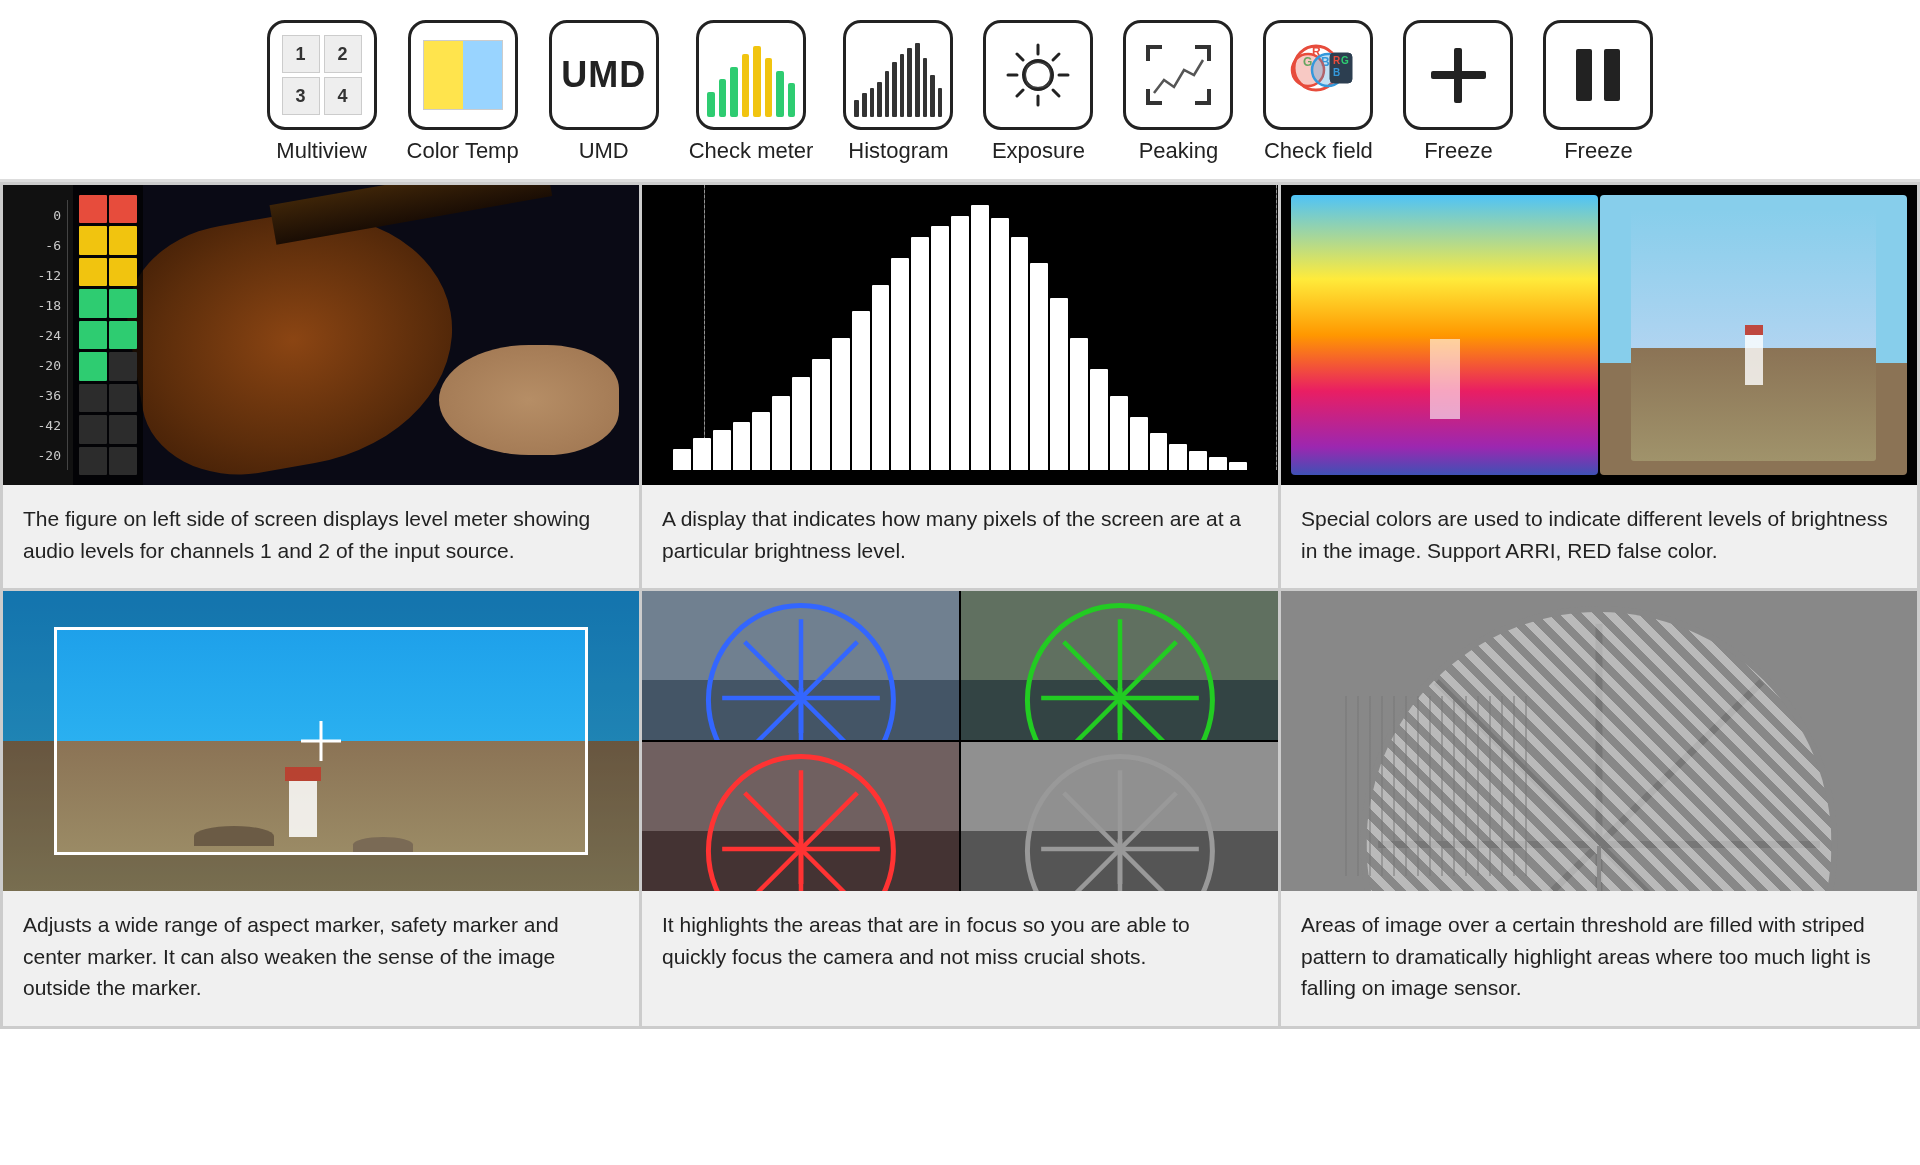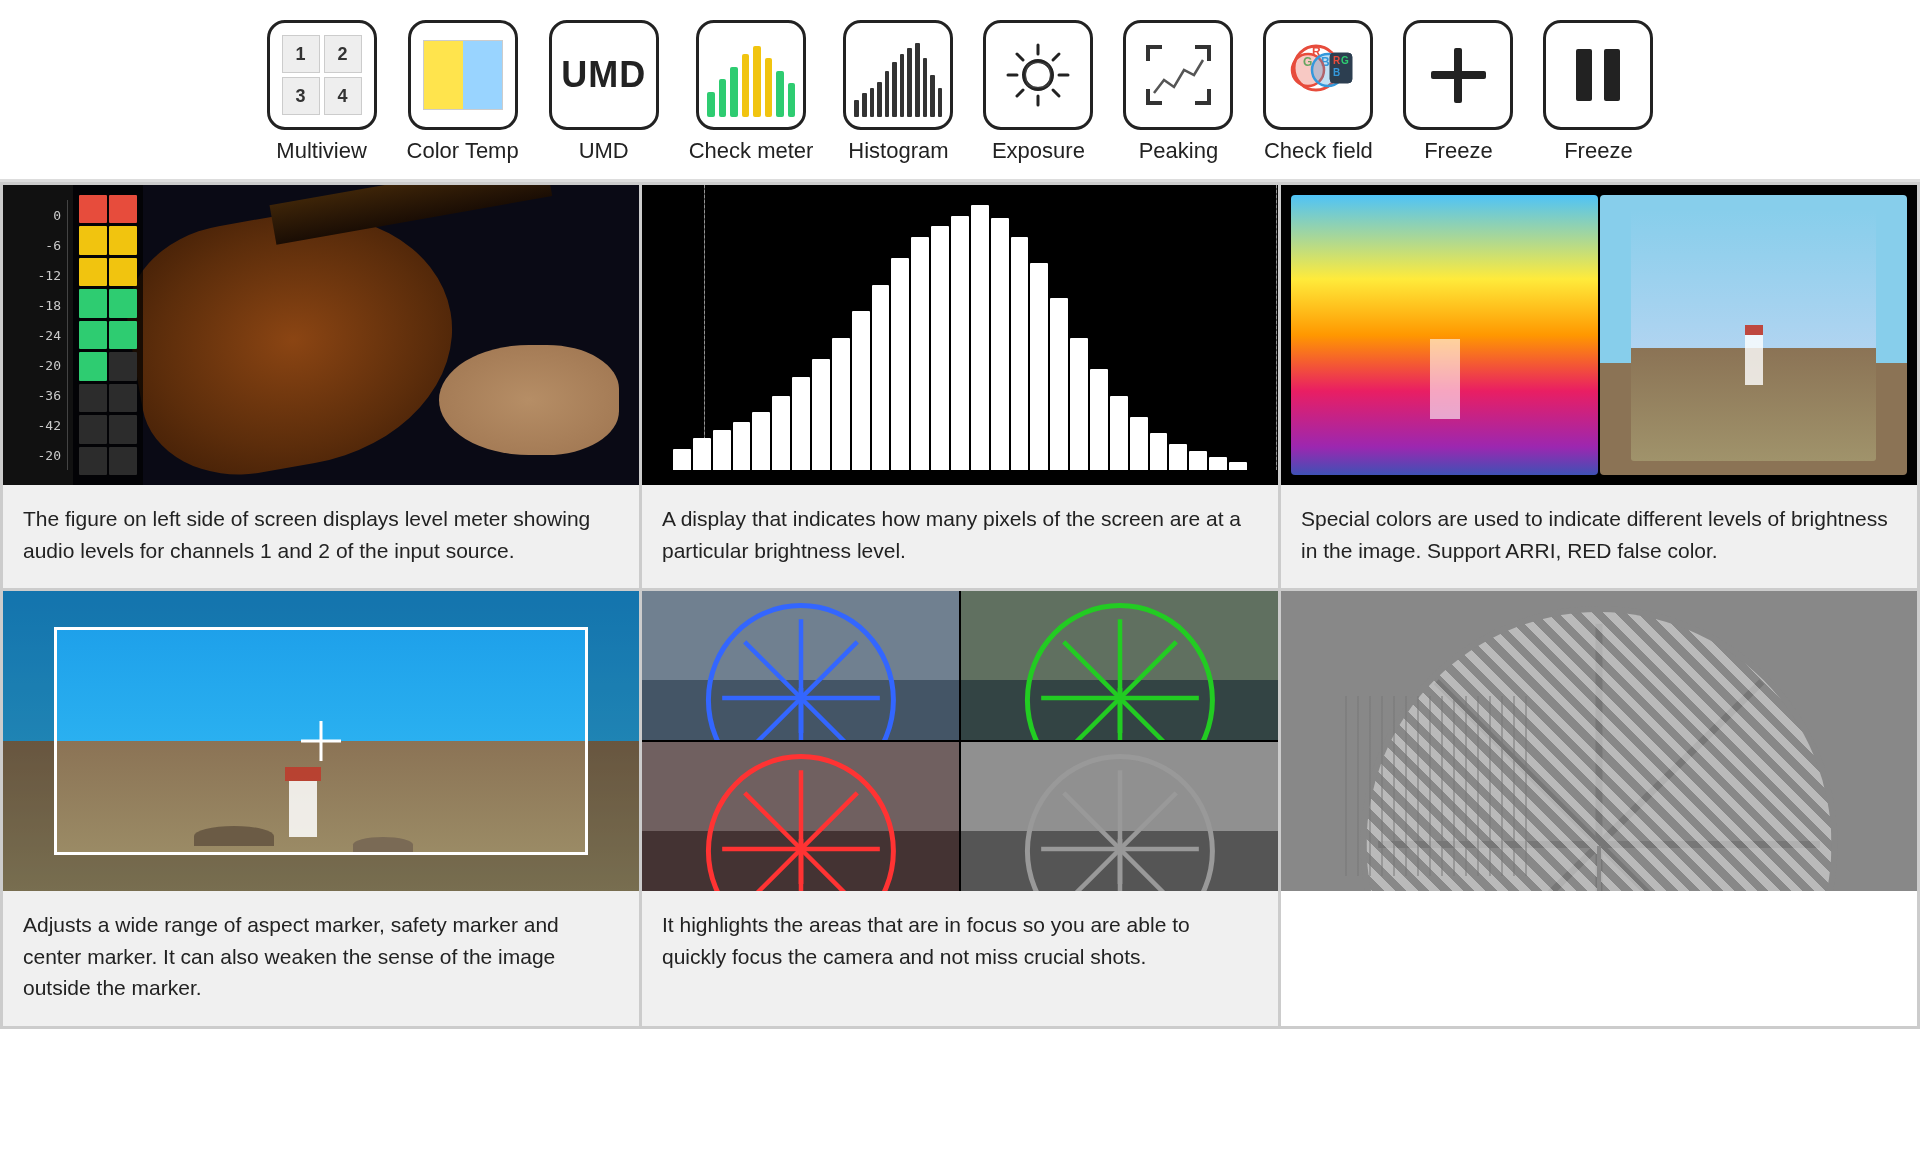--- a/index.html
+++ b/index.html
@@ -834,15 +834,18 @@
               transparent 8px, transparent 16px
             );
           opacity:0.6;"></div>
         </div>
 
         <div style="position:absolute; bottom:5%; left:10%; width:30%; height:60%; background:repeating-linear-gradient(90deg, #777 0px, #777 2px, transparent 2px, transparent 12px); opacity:0.5;"></div>
 
         <div style="position:absolute; bottom:0; left:50%; transform:translateX(-50%); width:4px; height:15%; background:#888;"></div>
       </div>
     </div>
+    <div class="cell-desc">
+      <span>Areas of image over a certain threshold are filled with striped pattern to dramatically highlight areas where too much light is falling on image sensor.</span>
+    </div>
   </div>
 
 </div>
 
 </body></html>

